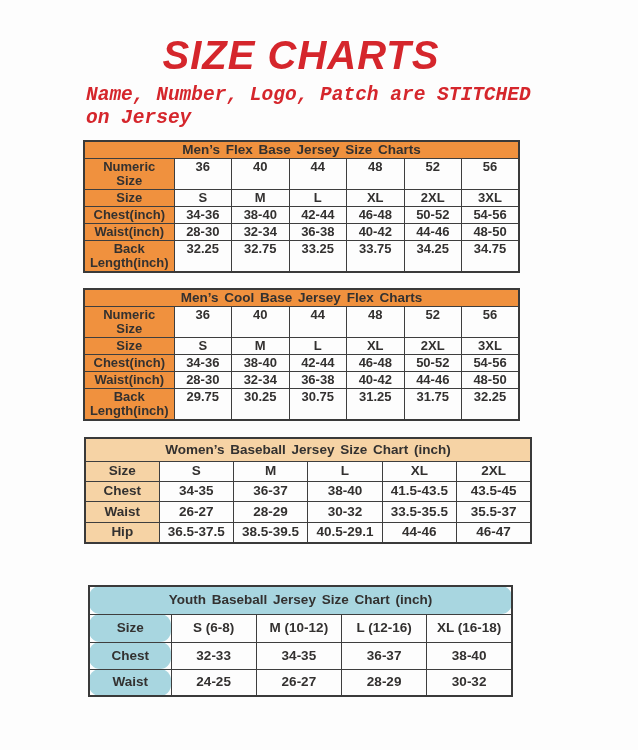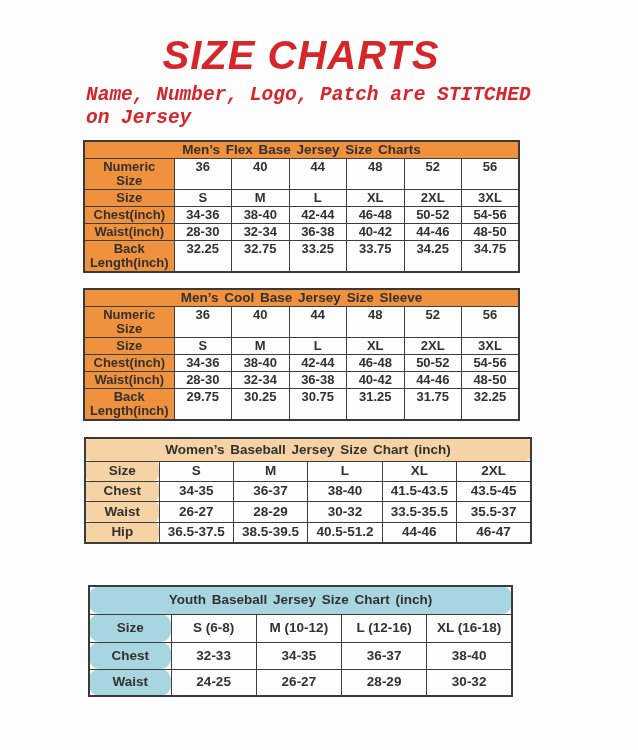--- a/index.html
+++ b/index.html
@@ -64,21 +64,21 @@
   .tbl-1 col.label-col { width:90px; }
   .tbl-1 td { vertical-align:top; }
   .tbl-1 tr:nth-child(1) td { height:17px; }
   .tbl-1 tr:nth-child(2) td { height:29px; }
   .tbl-1 tr:nth-child(3) td, .tbl-1 tr:nth-child(4) td, .tbl-1 tr:nth-child(5) td { height:17px; }
   .tbl-1 tr:nth-child(6) td { height:28px; }
 
   
   .tbl-2 { left:84px; top:437px; width:448px; }
   .tbl-2 col.label-col { width:74px; }
-  .tbl-2 td { vertical-align:middle; font-size:13.5px;border-radius:6px; }
+  .tbl-2 td { vertical-align:middle; font-size:13.5px; }
   .tbl-2 tr:nth-child(1) td { height:23px; }
   .tbl-2 tr:nth-child(2) td, .tbl-2 tr:nth-child(3) td { height:20px; }
   .tbl-2 tr:nth-child(4) td, .tbl-2 tr:nth-child(5) td, .tbl-2 tr:nth-child(6) td { height:21px; }
 
   
   .tbl-3 { left:88px; top:585px; width:425px; }
   .tbl-3 col.label-col { width:82px; }
   .tbl-3 td { vertical-align:middle; font-size:13.5px; }
   .tbl-3 tr:nth-child(1) td { height:28px; }
   .tbl-3 tr:nth-child(2) td { height:28px; }
@@ -165,21 +165,21 @@
           <col class="label-col">
           <col>
           <col>
           <col>
           <col>
           <col>
           <col>
         </colgroup>
         <tbody>
           <tr>
-            <td colspan="7" class="tbl-title">Men’s Cool Base Jersey Size Sleeve</td>
+            <td colspan="7" class="tbl-title">Men’s Cool Base Jersey Flex Charts</td>
           </tr>
           <tr>
             <td class="row-label">Numeric
 Size</td>
             <td class="size-cell">36</td>
             <td class="size-cell">40</td>
             <td class="size-cell">44</td>
             <td class="size-cell">48</td>
             <td class="size-cell">52</td>
             <td class="size-cell">56</td>
@@ -259,21 +259,21 @@
             <td class="size-cell">26-27</td>
             <td class="size-cell">28-29</td>
             <td class="size-cell">30-32</td>
             <td class="size-cell">33.5-35.5</td>
             <td class="size-cell">35.5-37</td>
           </tr>
           <tr>
             <td class="row-label">Hip</td>
             <td class="size-cell">36.5-37.5</td>
             <td class="size-cell">38.5-39.5</td>
-            <td class="size-cell">40.5-51.2</td>
+            <td class="size-cell">40.5-29.1</td>
             <td class="size-cell">44-46</td>
             <td class="size-cell">46-47</td>
           </tr>
         </tbody>
       </table>
     </div>
   <div class="tbl tbl-3 theme-blue">
       <table>
         <colgroup>
           <col class="label-col">

